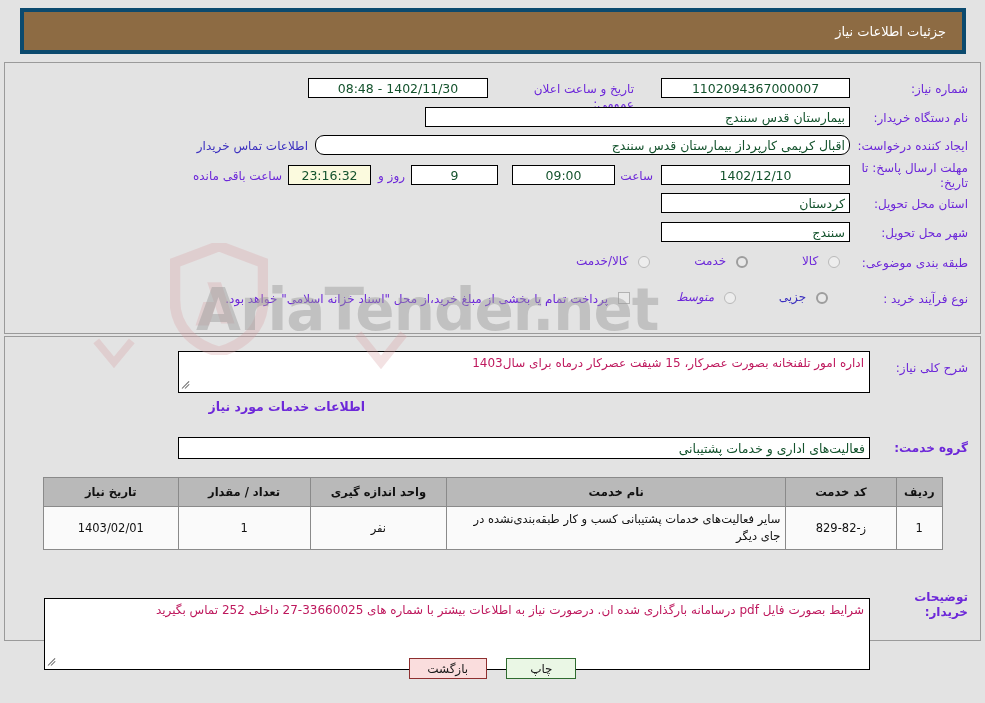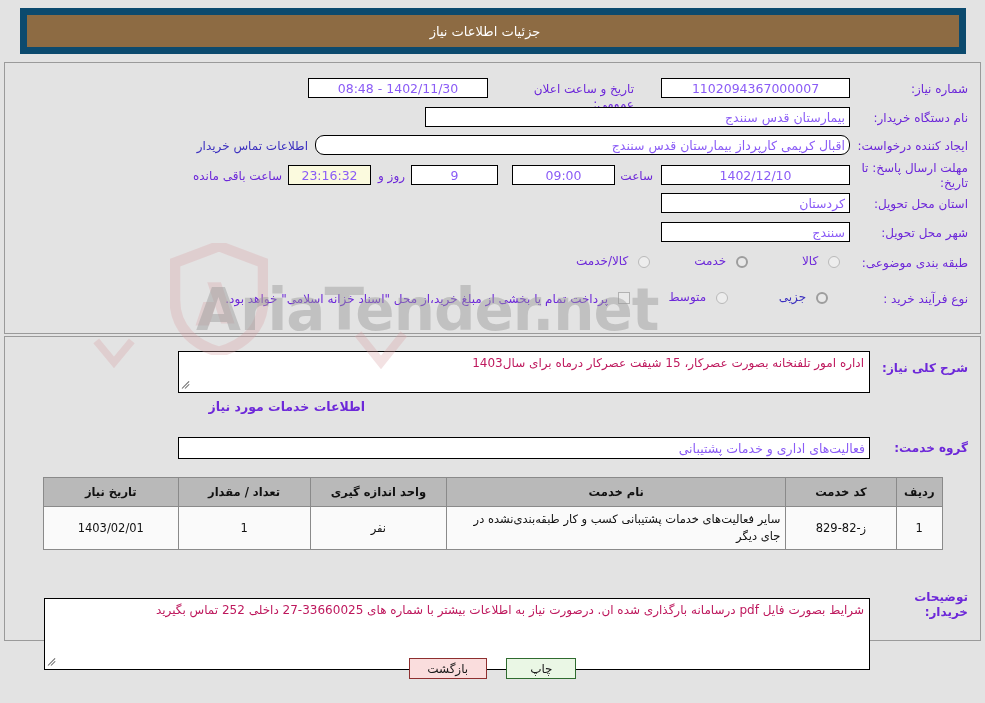--- a/index.html
+++ b/index.html
@@ -33,42 +33,42 @@
     position:absolute;left:352px;top:330px;width:58px;height:40px;opacity:.30;
   }
   .wm-arrow2{
     position:absolute;left:92px;top:338px;width:44px;height:30px;opacity:.30;
   }
 
   
   .header-wrap{position:absolute;left:20px;top:8px;width:946px;height:46px;}
   .header-bar{
     width:100%;height:100%;
-    background:#8d6b43;border:7px solid #0c4a6e;
+    background:#8d6b43;border:4px solid #0c4a6e;
     box-sizing:border-box;
-    display:flex;align-items:center;justify-content:center;
+    display:flex;align-items:center;justify-content:flex-start;
   }
   .header-title{color:#ffffff;font-size:13px;padding-right:16px;}
 
   
   .panel{
     position:absolute;left:4px;top:62px;width:977px;height:272px;
     border-top:1px solid #9a9a9a;border-bottom:1px solid #9a9a9a;
     border-right:1px solid #9a9a9a;border-left:1px solid #9a9a9a;
     box-sizing:border-box;background:#e3e3e3;
   }
   .panel2{
     position:absolute;left:4px;top:336px;width:977px;height:305px;
     border:1px solid #9a9a9a;box-sizing:border-box;background:#e3e3e3;
   }
   .abs{position:absolute;}
   .lbl{font-size:12px;color:#6d28d9;text-align:right;line-height:15px;}
   .fld{
     background:#ffffff;border:1px solid #000;box-sizing:border-box;
-    font-size:12.5px;color:#8b5cf6;display:flex;align-items:center;
+    font-size:12.5px;color:#14532d;display:flex;align-items:center;
     padding:0 4px;height:20px;
   }
   .fld.center{justify-content:center;}
   .fld.start{justify-content:flex-start;}
   .fld.cream{background:#fbfade;}
 
   .radio{
     display:inline-block;width:12px;height:12px;border-radius:50%;
     border:1px solid #b9b9b9;background:#ededed;vertical-align:middle;
     box-sizing:border-box;
@@ -192,34 +192,34 @@
     <div class="abs" style="right:330px;top:191px;">
       <span class="radio"></span>
       <span class="lbl" style="padding-right:6px;">کالا/خدمت</span>
     </div>
 
     <div class="abs lbl" style="right:12px;top:229px;width:112px;">نوع فرآیند خرید :</div>
     <div class="abs" style="right:152px;top:227px;">
       <span class="radio sel"></span>
       <span class="lbl" style="padding-right:6px;color:#3b2fbf;">جزیی</span>
     </div>
-    <div class="abs" style="right:252px;top:227px;">
+    <div class="abs" style="right:244px;top:227px;font-style:italic;">
       <span class="radio"></span>
       <span class="lbl" style="padding-right:6px;">متوسط</span>
     </div>
 
     <div class="abs" style="right:350px;top:227px;">
       <span class="chk"></span>
     </div>
     <div class="abs lbl" style="right:372px;top:229px;width:510px;text-align:right;">پرداخت تمام یا بخشی از مبلغ خرید،از محل "اسناد خزانه اسلامی" خواهد بود.</div>
   </div>
 
   <div class="panel2">
 
-    <div class="abs lbl" style="right:12px;top:24px;width:92px;font-weight:bold;">شرح کلی نیاز:</div>
+    <div class="abs lbl" style="right:12px;top:24px;width:92px;font-weight:normal;">شرح کلی نیاز:</div>
     <div class="abs ta" style="right:110px;top:14px;width:692px;height:42px;">
       <span>اداره امور تلفنخانه بصورت عصرکار، 15 شیفت عصرکار درماه برای سال1403</span>
       <span class="grip"></span>
     </div>
 
     <div class="abs lbl" style="right:615px;top:62px;font-weight:bold;font-size:12.5px;">اطلاعات خدمات مورد نیاز</div>
 
     <div class="abs lbl" style="right:12px;top:104px;width:92px;font-weight:bold;">گروه خدمت:</div>
     <div class="abs fld start" style="right:110px;top:100px;width:692px;height:22px;">فعالیت‌های اداری و خدمات پشتیبانی</div>
 

